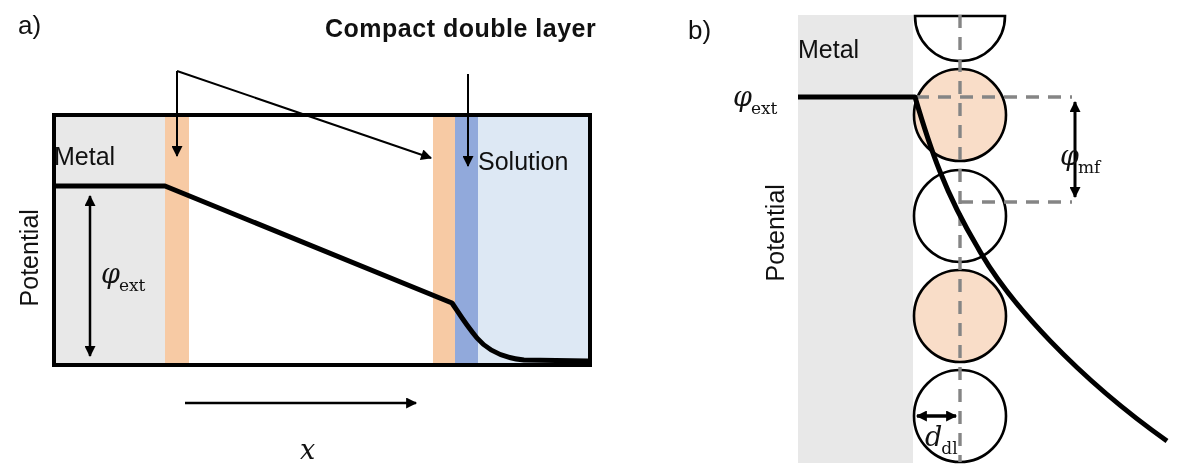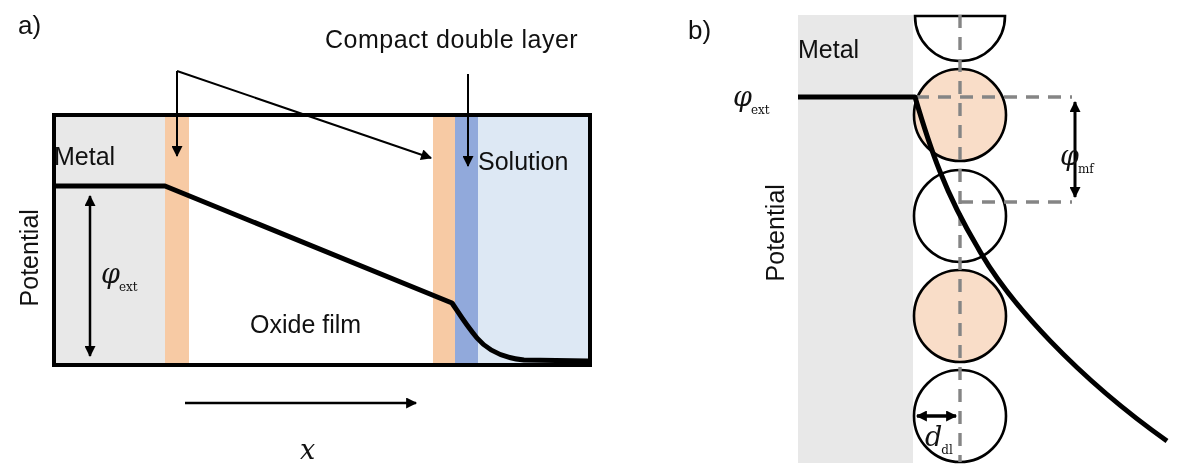--- a/index.html
+++ b/index.html
@@ -25,21 +25,21 @@
     transform-origin:center center;
     text-align:center;
   }
   .math{
     font-family:"DejaVu Serif",serif;
     font-style:italic;
     font-size:27px;
   }
   .math sub{
     font-style:normal;
-    font-size:12px;
+    font-size:17px;
     position:relative;
     top:2px;
     left:-1px;
   }
   .center{text-align:left;}
 </style>
 </head>
 <body>
 
 <div id="fig">
@@ -84,27 +84,26 @@
     <path d="M798,97 L915,97 C930,148 945,193 978,248 C1008,302 1078,378 1167,441" fill="none" stroke="#000000" stroke-width="5" stroke-linejoin="round"></path>
 
     <line x1="1075" y1="102" x2="1075" y2="197" stroke="#000000" stroke-width="3" marker-start="url(#ah)" marker-end="url(#ah)"></line>
 
     <line x1="917" y1="416" x2="956" y2="416" stroke="#000000" stroke-width="3.5" marker-start="url(#ah)" marker-end="url(#ah)"></line>
   </svg>
 
   <div class="lbl panel-tag" style="left:18px; top:11px;">a)</div>
 
 
-  <div class="lbl" style="left:325px; top:26px; letter-spacing:0.5px;">Compact double layer</div>
+  <div class="lbl" style="left:325px; top:15px; letter-spacing:0.5px;font-weight:bold;">Compact double layer</div>
 
   <div class="lbl center" style="left:54px; top:143px; width:111px;">Metal</div>
 
   <div class="lbl center" style="left:478px; top:140px; width:112px;margin-top:8px;">Solution</div>
 
-  <div class="lbl center" style="left:250px; top:311px; width:124px;">Oxide film</div>
 
   <div class="lbl rot" style="left:-23px; top:244px; width:106px;">Potential</div>
 
   <div class="lbl math" style="left:300px; top:435px;">x</div>
 
   <div class="lbl math" style="left:101px; top:259px;"><span>φ</span><sub>ext</sub></div>
 
   <div class="lbl panel-tag" style="left:688px; top:16px;">b)</div>
 
   <div class="lbl center" style="left:798px; top:36px; width:115px;">Metal</div>

